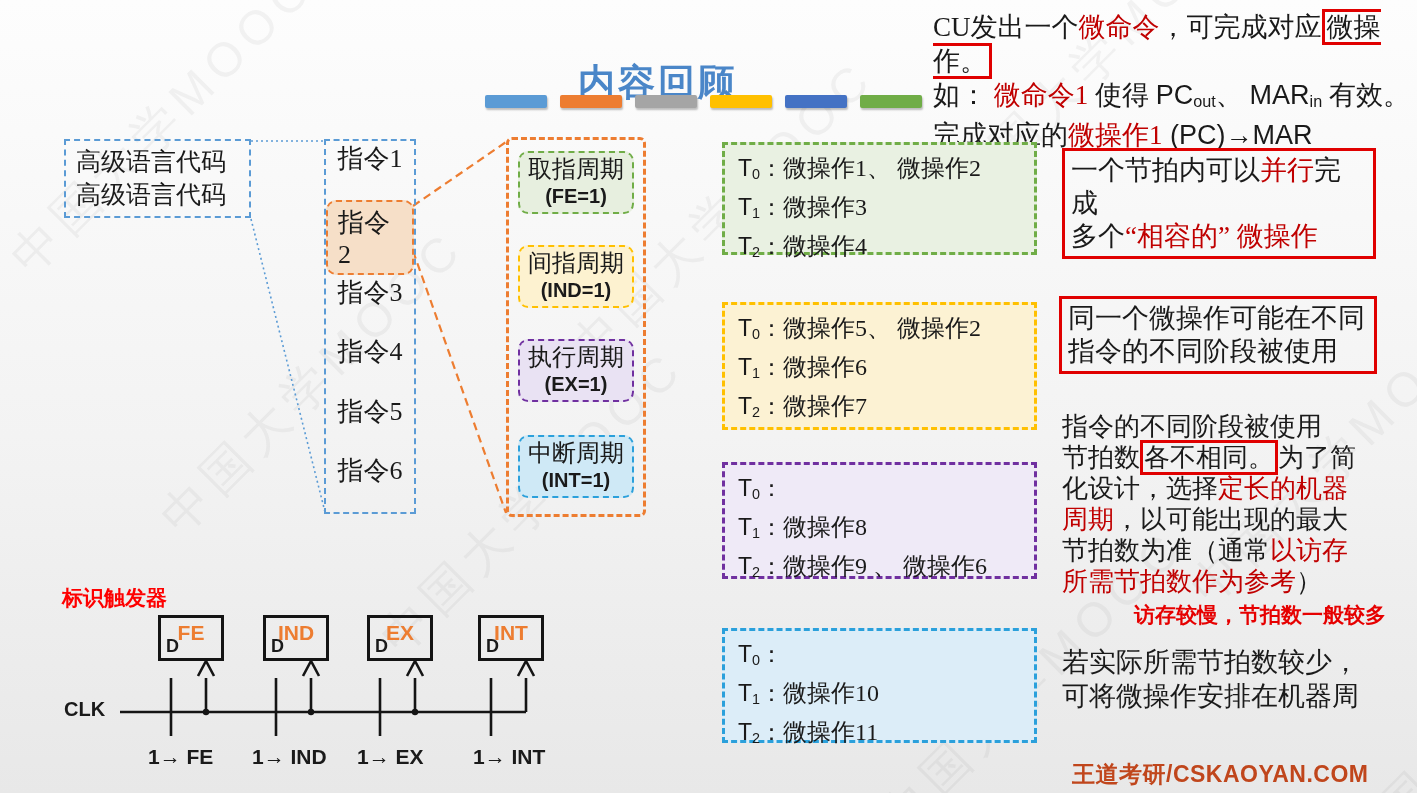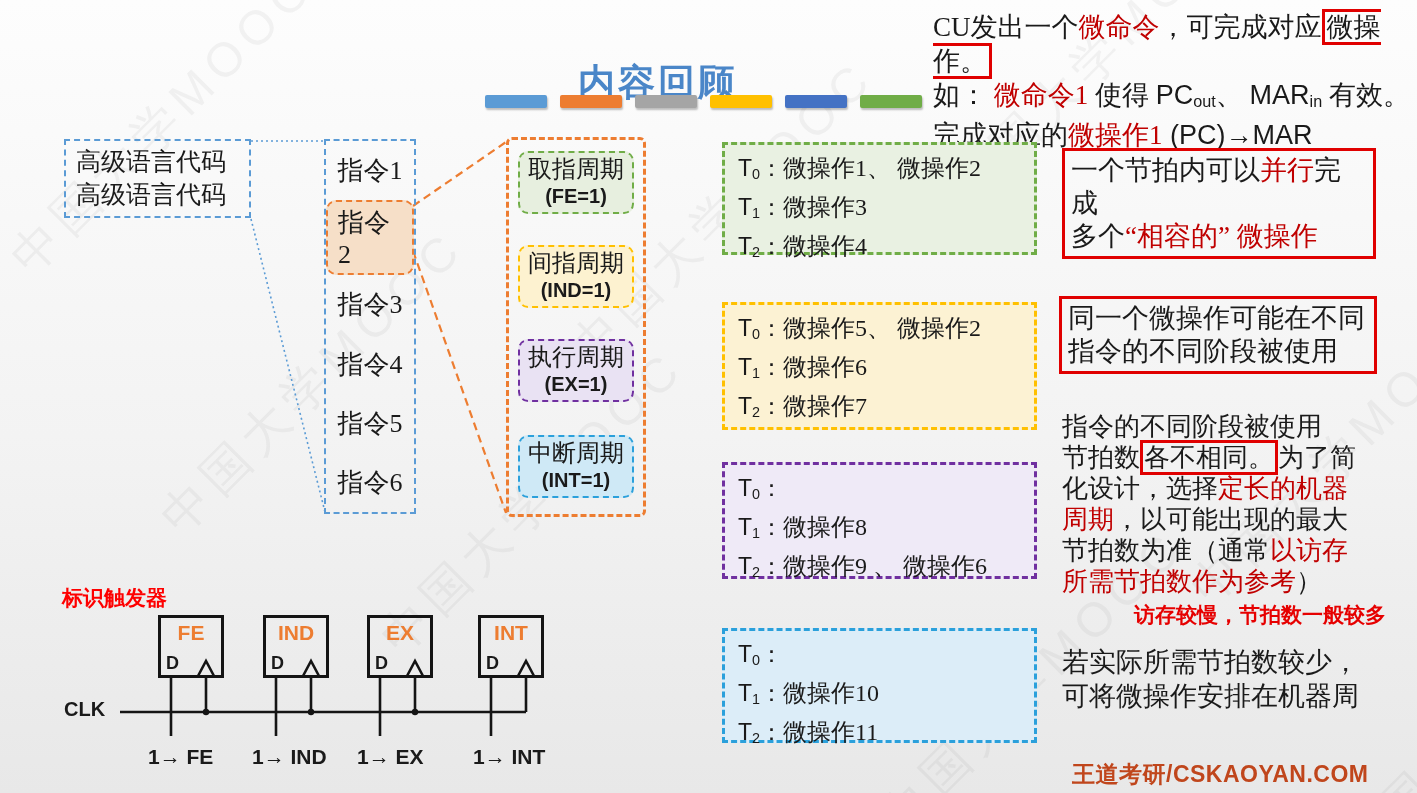--- a/index.html
+++ b/index.html
@@ -24,21 +24,21 @@
   .b1{background:#5b9bd5;}.b2{background:#ed7d31;}.b3{background:#a5a5a5;}
   .b4{background:#ffc000;}.b5{background:#4472c4;}.b6{background:#70ad47;}
 
   .cu-note{position:absolute;left:933px;top:10px;width:484px;font-size:27px;line-height:34px;}
   .rbox{border:3px solid #e00000;padding:0 2px;}
 
   .code-box{position:absolute;left:64px;top:139px;width:187px;height:79px;box-sizing:border-box;
             border:2px dashed #5b9bd5;padding:4px 0 0 10px;font-size:25px;line-height:33px;}
   .instr-box{position:absolute;left:324px;top:139px;width:92px;height:375px;box-sizing:border-box;
              border:2px dashed #5b9bd5;display:flex;flex-direction:column;}
-  .instr-item{flex:1;display:flex;align-items:center;justify-content:center;font-size:26px;}
+  .instr-item{flex:1;display:flex;justify-content:center;font-size:26px;}
   .instr-hl{background:#f6dfc8;border:2px dashed #ed7d31;border-radius:10px;padding:3px 10px;}
 
   .cycle-outer{position:absolute;left:506px;top:137px;width:140px;height:380px;box-sizing:border-box;
                border:3px dashed #ed7d31;border-radius:6px;}
   .cycle-item{position:absolute;left:9px;width:116px;box-sizing:border-box;text-align:center;
               border-radius:10px;padding:2px 0 3px 0;}
   .cname{font-size:24px;line-height:29px;}
   .cflag{font-size:20px;line-height:25px;font-weight:600;font-family:"Liberation Sans",sans-serif;}
   .c-fe {top:11px; background:#e7efdf;border:2px dashed #70ad47;}
   .c-ind{top:105px;background:#fdf2d0;border:2px dashed #ffc000;}
@@ -62,21 +62,21 @@
   .para3{left:1062px;top:411px;width:356px;}
   .para4{left:1062px;top:645px;width:356px;font-size:27px;line-height:34px;}
   .rbox2{border:3px solid #e00000;padding:0 1px;}
   .subnote{position:absolute;left:1134px;top:601px;font-size:21px;font-weight:bold;
            color:#e60000;font-family:"Liberation Sans",sans-serif;}
   .footer{position:absolute;left:1072px;top:759px;font-size:23px;font-weight:bold;
           color:#c0461c;font-family:"Liberation Sans",sans-serif;letter-spacing:0.5px;}
 
   .trig-label{position:absolute;left:62px;top:584px;font-size:21px;font-weight:bold;
               color:#fe0000;font-family:"Liberation Sans",sans-serif;}
-  .ff{position:absolute;top:615px;width:66px;height:63px;box-sizing:border-box;
+  .ff{position:absolute;top:615px;width:66px;height:46px;box-sizing:border-box;
       border:3px solid #141414;}
   .ff1{left:158px;}.ff2{left:263px;}.ff3{left:367px;}.ff4{left:478px;}
   .ff-name{text-align:center;margin-top:3px;color:#ed7d31;font-size:21px;font-weight:600;
            font-family:"Liberation Sans",sans-serif;}
   .ff-d{position:absolute;left:5px;bottom:1px;font-size:18px;font-weight:600;
         font-family:"Liberation Sans",sans-serif;}
   .clk-label{position:absolute;left:64px;top:698px;font-size:20px;font-weight:bold;
              font-family:"Liberation Sans",sans-serif;}
   .ff-set{position:absolute;top:745px;font-size:21px;font-weight:600;
           font-family:"Liberation Sans",sans-serif;}

